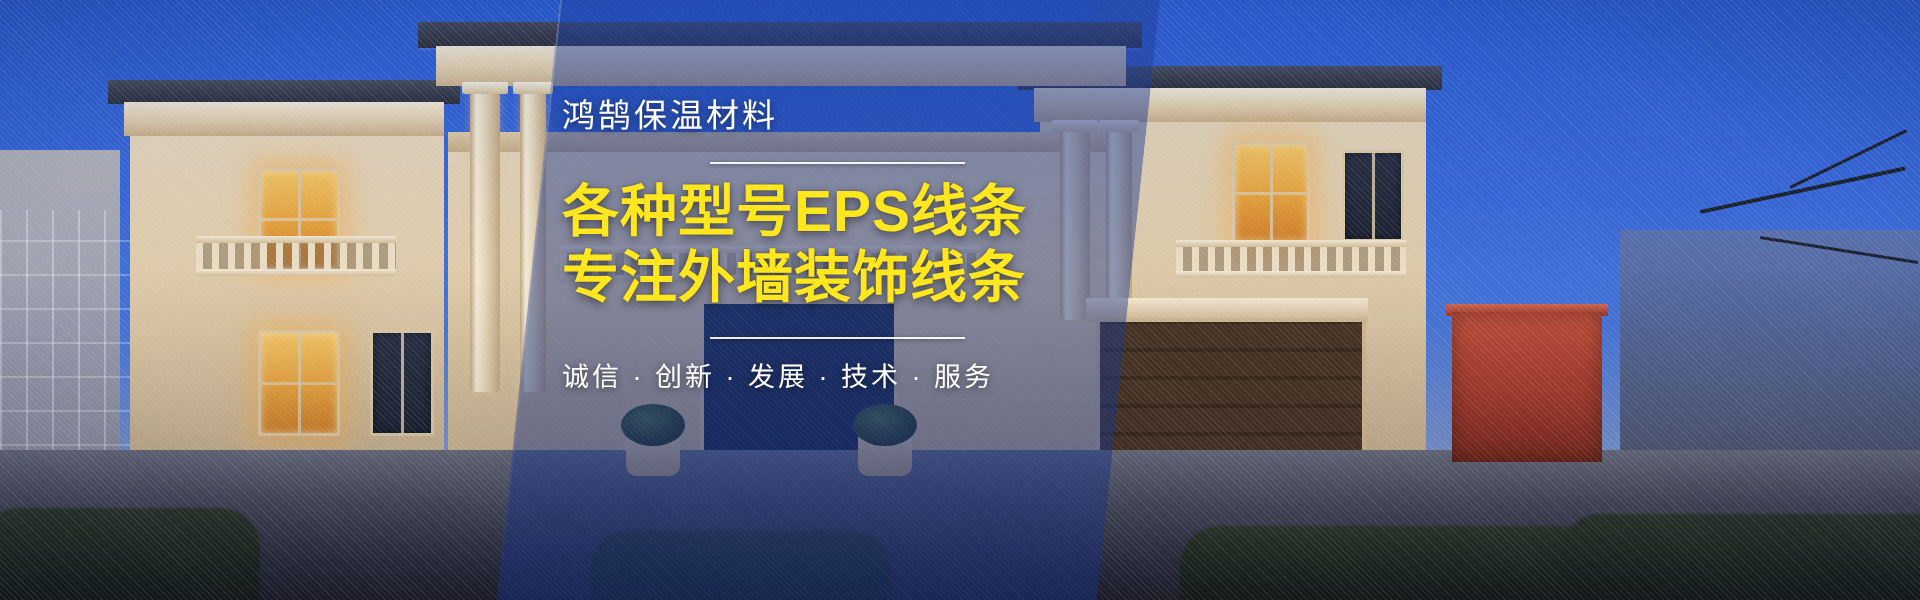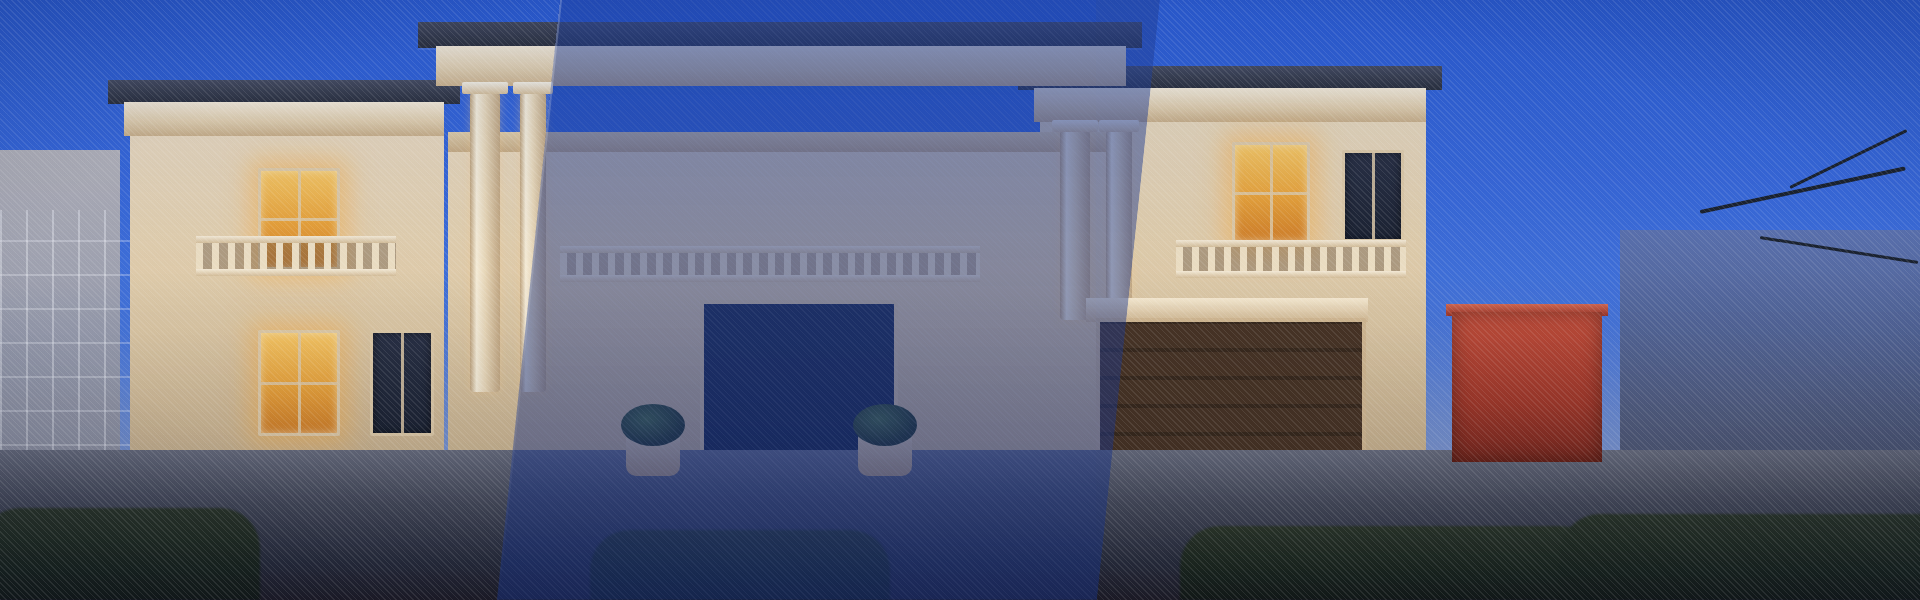--- a/index.html
+++ b/index.html
@@ -242,14 +242,22 @@
   <div class="branch" style="left:1760px;top:236px;width:160px;height:3px;transform:rotate(9deg)"></div>
   <div class="branch" style="left:1790px;top:186px;width:130px;height:3px;transform:rotate(-26deg)"></div>
 
   <div class="blue-wash"></div>
   <div class="vignette"></div>
   <div class="hatch"></div>
 
   <div id="text-panel"></div>
   <div id="panel-edge-l"></div>
 
+  <div id="copy">
+    <div id="company">鸿鹄保温材料</div>
+    <div class="rule" id="rule-top"></div>
+    <div class="head">各种型号EPS线条</div>
+    <div class="head">专注外墙装饰线条</div>
+    <div class="rule" id="rule-bottom"></div>
+    <div id="tagline">诚信 · 创新 · 发展 · 技术 · 服务</div>
+  </div>
 
 </div>
 
 </body></html>

